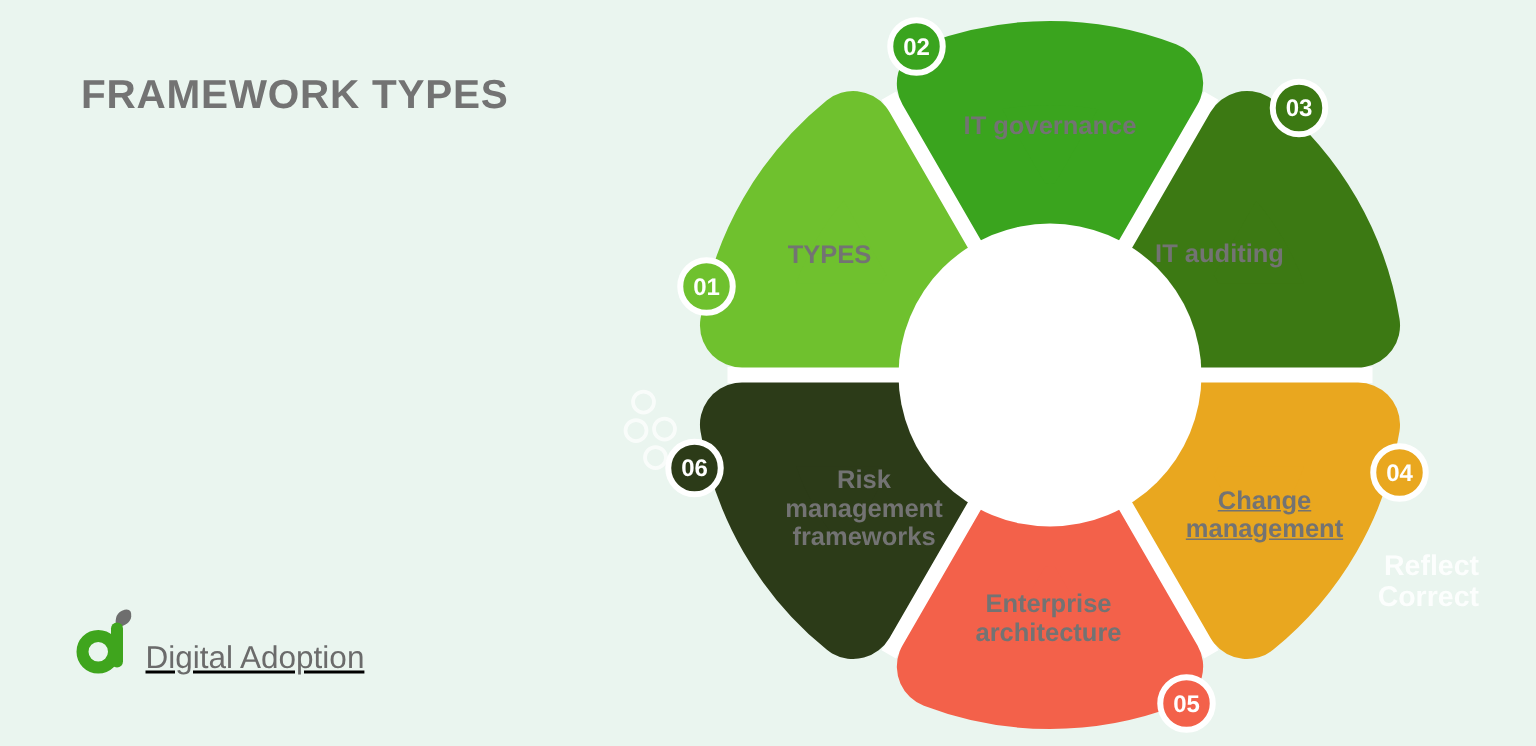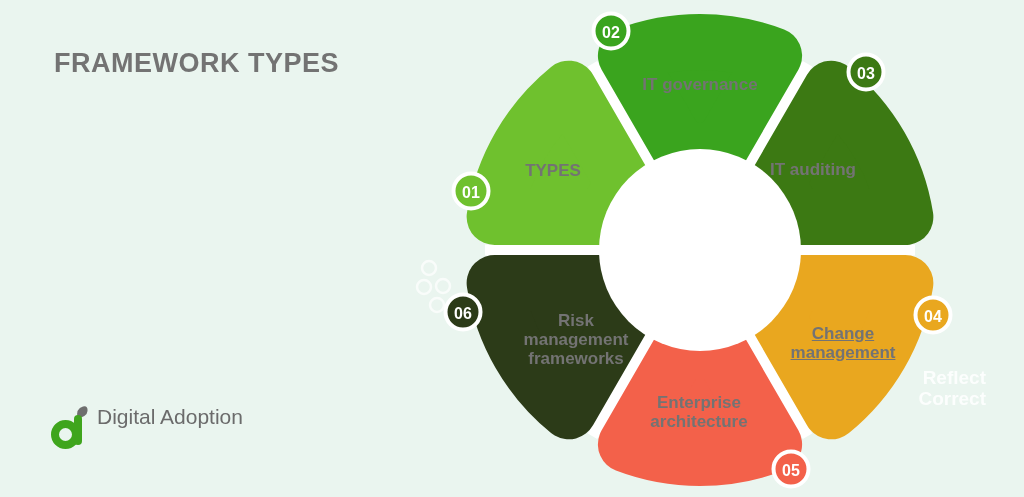--- a/index.html
+++ b/index.html
@@ -3,21 +3,21 @@
 <meta charset="utf-8">
 <style>
   html,body{margin:0;padding:0;}
   body{font-family:"Liberation Sans",sans-serif;}
   .page{position:relative;width:1024px;height:497px;overflow:hidden;}
   .title{position:absolute;left:54px;top:48px;margin:0;font-size:27px;font-weight:bold;letter-spacing:.5px;}
   .watermark{position:absolute;right:38px;top:367px;text-align:right;font-weight:bold;font-size:19px;line-height:21px;color:rgba(255,255,255,.85);white-space:pre-line;}
   svg.flower{position:absolute;left:0;top:0;}
   svg text{font-family:"Liberation Sans",sans-serif;}
   .petal-label{position:absolute;transform:translate(-50%,-50%);color:#737373;font-weight:bold;font-size:17px;line-height:19px;text-align:center;white-space:pre-line;}
-  .logo{position:absolute;left:50px;top:405px;display:flex;align-items:flex-start;gap:7px;}
+  .logo{position:absolute;left:50px;top:405px;display:flex;align-items:flex-end;gap:7px;text-decoration:underline;}
   .logo-text{font-size:21px;font-weight:500;}
 </style>
 </head>
 <body style="background: rgb(234, 245, 239);">
 
 <div class="page" style="background: rgb(234, 245, 239);">
 
   <div class="watermark">Reflect
 Correct</div>
 

